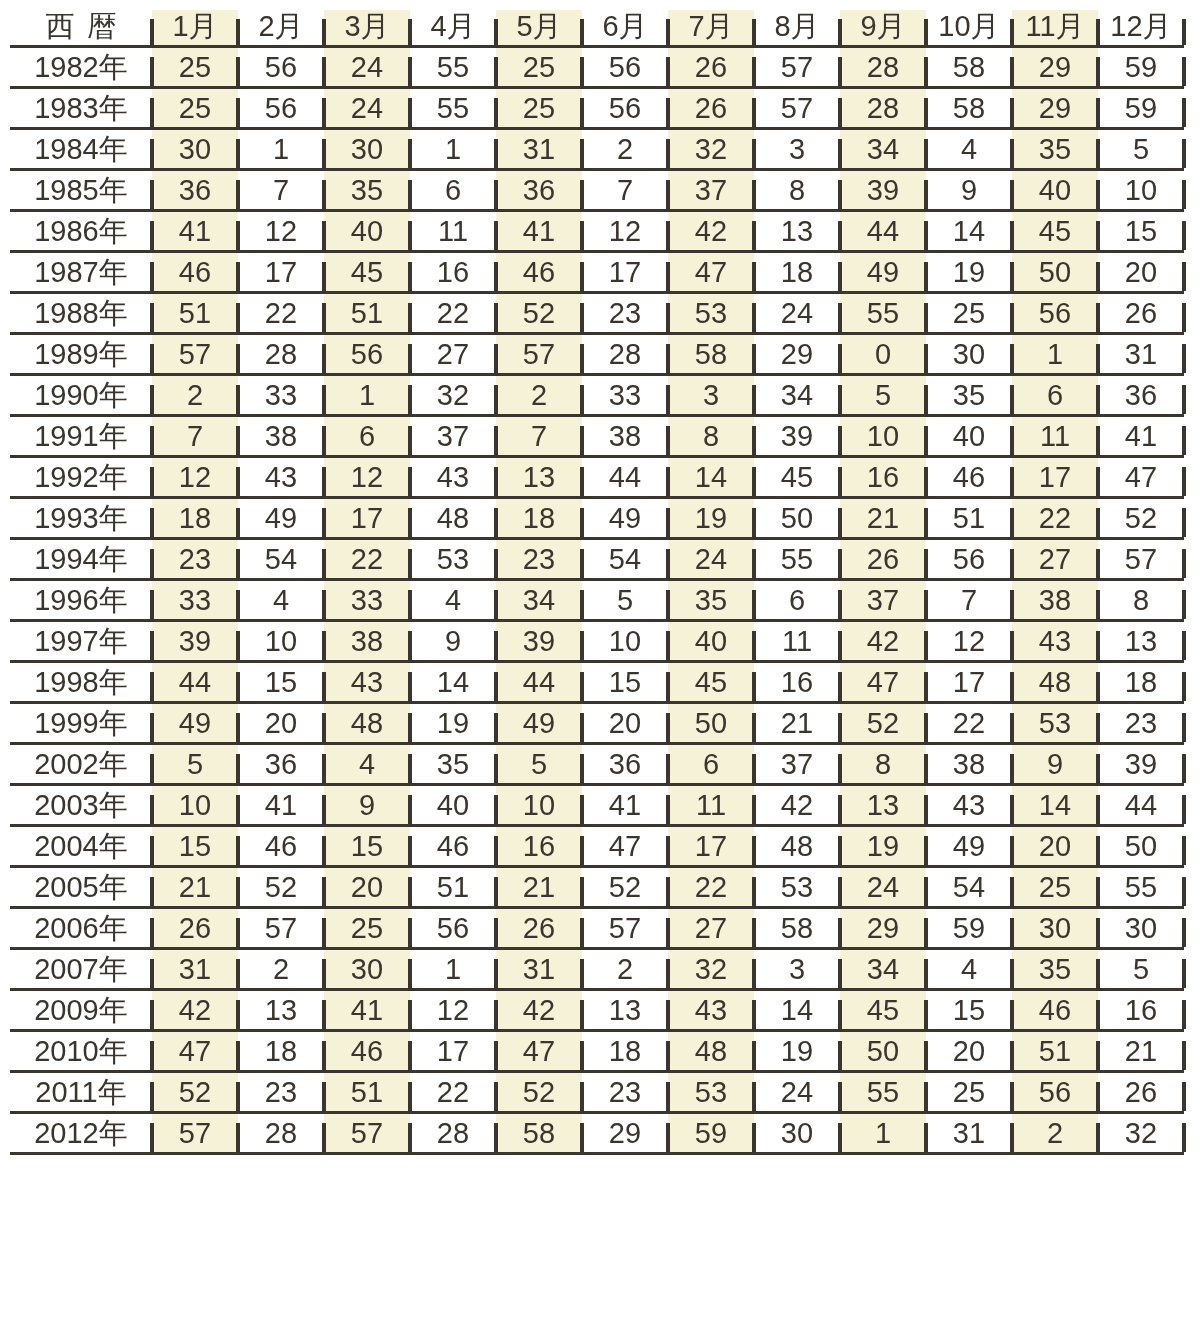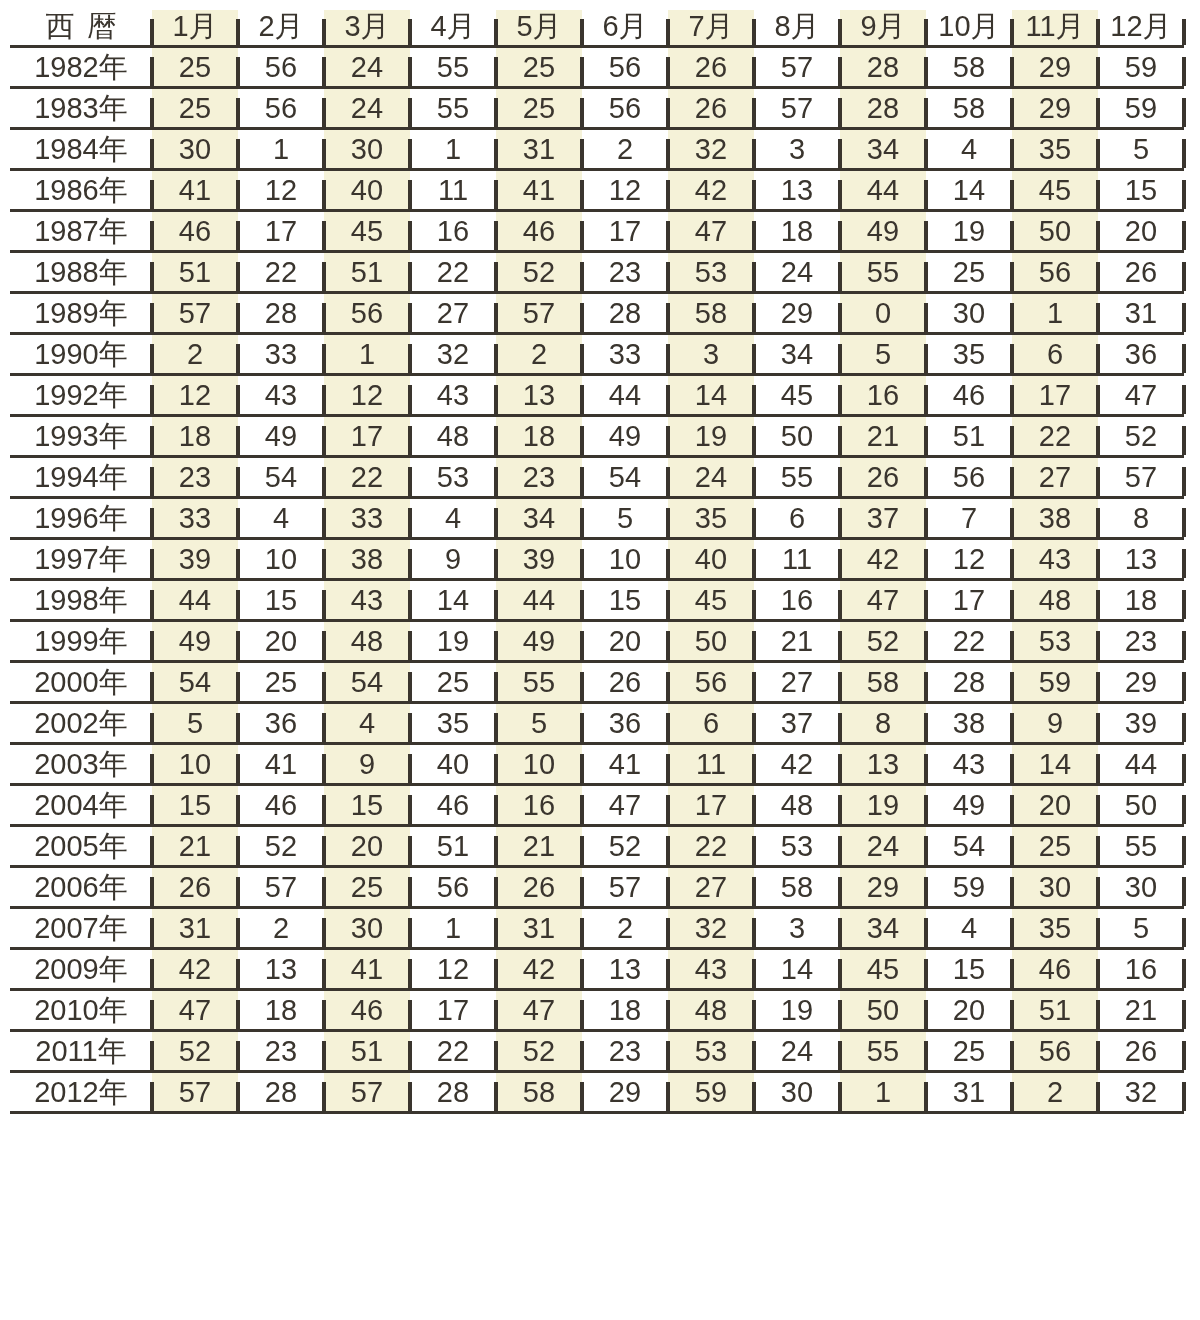--- a/index.html
+++ b/index.html
@@ -106,20 +106,35 @@
           <td class="m hl">31</td>
           <td class="m">2</td>
           <td class="m hl">32</td>
           <td class="m">3</td>
           <td class="m hl">34</td>
           <td class="m">4</td>
           <td class="m hl">35</td>
           <td class="m last">5</td>
         </tr>
         <tr>
+          <td class="yearcol">1985年</td>
+          <td class="m hl">36</td>
+          <td class="m">7</td>
+          <td class="m hl">35</td>
+          <td class="m">6</td>
+          <td class="m hl">36</td>
+          <td class="m">7</td>
+          <td class="m hl">37</td>
+          <td class="m">8</td>
+          <td class="m hl">39</td>
+          <td class="m">9</td>
+          <td class="m hl">40</td>
+          <td class="m last">10</td>
+        </tr>
+        <tr>
           <td class="yearcol">1986年</td>
           <td class="m hl">41</td>
           <td class="m">12</td>
           <td class="m hl">40</td>
           <td class="m">11</td>
           <td class="m hl">41</td>
           <td class="m">12</td>
           <td class="m hl">42</td>
           <td class="m">13</td>
           <td class="m hl">44</td>
@@ -181,20 +196,35 @@
           <td class="m hl">2</td>
           <td class="m">33</td>
           <td class="m hl">3</td>
           <td class="m">34</td>
           <td class="m hl">5</td>
           <td class="m">35</td>
           <td class="m hl">6</td>
           <td class="m last">36</td>
         </tr>
         <tr>
+          <td class="yearcol">1991年</td>
+          <td class="m hl">7</td>
+          <td class="m">38</td>
+          <td class="m hl">6</td>
+          <td class="m">37</td>
+          <td class="m hl">7</td>
+          <td class="m">38</td>
+          <td class="m hl">8</td>
+          <td class="m">39</td>
+          <td class="m hl">10</td>
+          <td class="m">40</td>
+          <td class="m hl">11</td>
+          <td class="m last">41</td>
+        </tr>
+        <tr>
           <td class="yearcol">1992年</td>
           <td class="m hl">12</td>
           <td class="m">43</td>
           <td class="m hl">12</td>
           <td class="m">43</td>
           <td class="m hl">13</td>
           <td class="m">44</td>
           <td class="m hl">14</td>
           <td class="m">45</td>
           <td class="m hl">16</td>
@@ -286,35 +316,20 @@
           <td class="m hl">49</td>
           <td class="m">20</td>
           <td class="m hl">50</td>
           <td class="m">21</td>
           <td class="m hl">52</td>
           <td class="m">22</td>
           <td class="m hl">53</td>
           <td class="m last">23</td>
         </tr>
         <tr>
-          <td class="yearcol">2000年</td>
-          <td class="m hl">54</td>
-          <td class="m">25</td>
-          <td class="m hl">54</td>
-          <td class="m">25</td>
-          <td class="m hl">55</td>
-          <td class="m">26</td>
-          <td class="m hl">56</td>
-          <td class="m">27</td>
-          <td class="m hl">58</td>
-          <td class="m">28</td>
-          <td class="m hl">59</td>
-          <td class="m last">29</td>
-        </tr>
-        <tr>
           <td class="yearcol">2002年</td>
           <td class="m hl">5</td>
           <td class="m">36</td>
           <td class="m hl">4</td>
           <td class="m">35</td>
           <td class="m hl">5</td>
           <td class="m">36</td>
           <td class="m hl">6</td>
           <td class="m">37</td>
           <td class="m hl">8</td>

